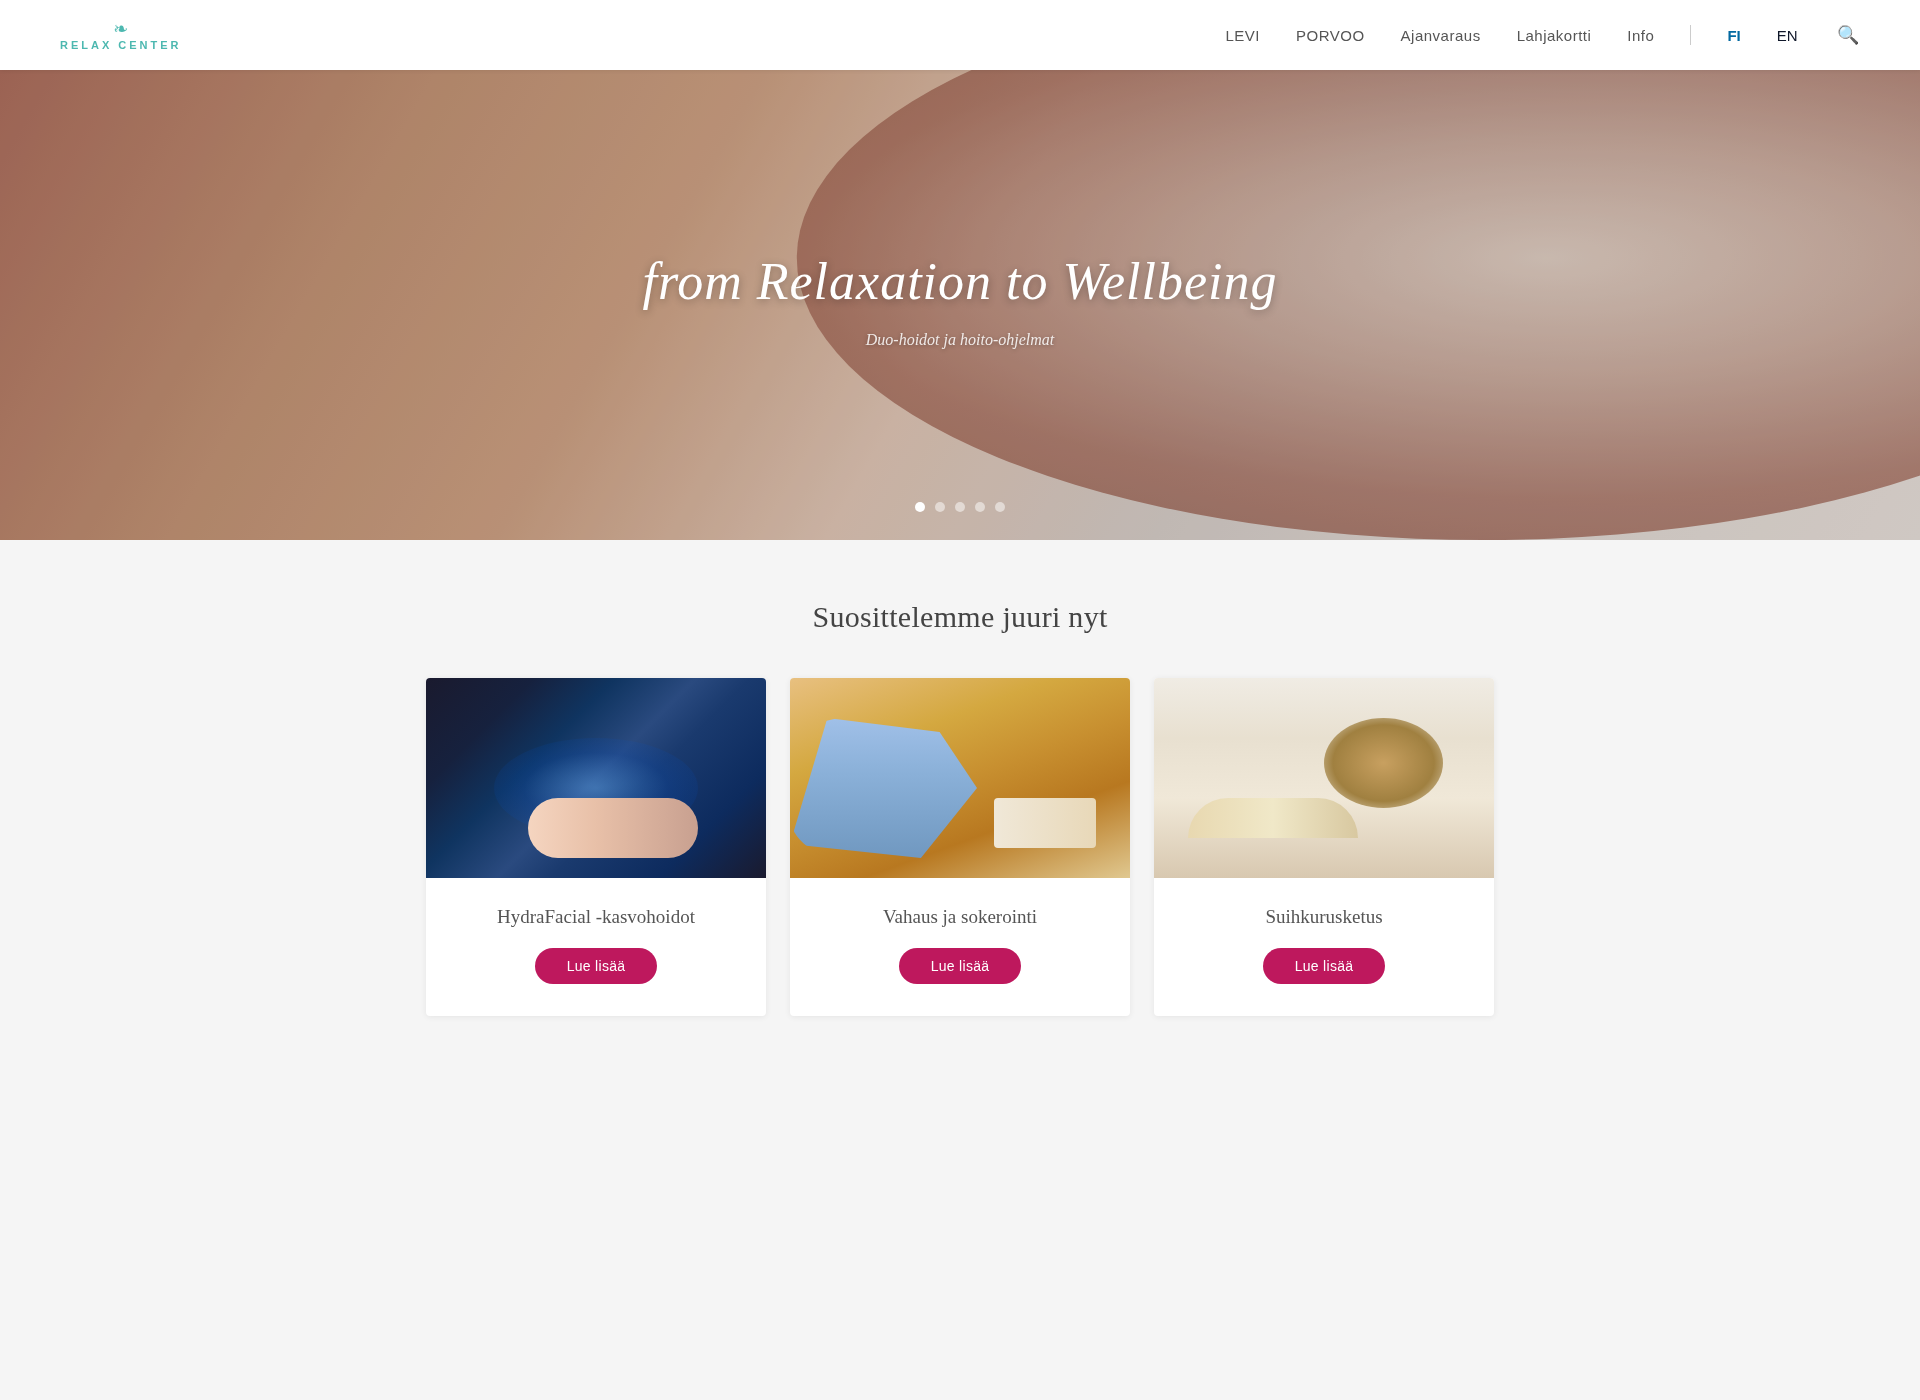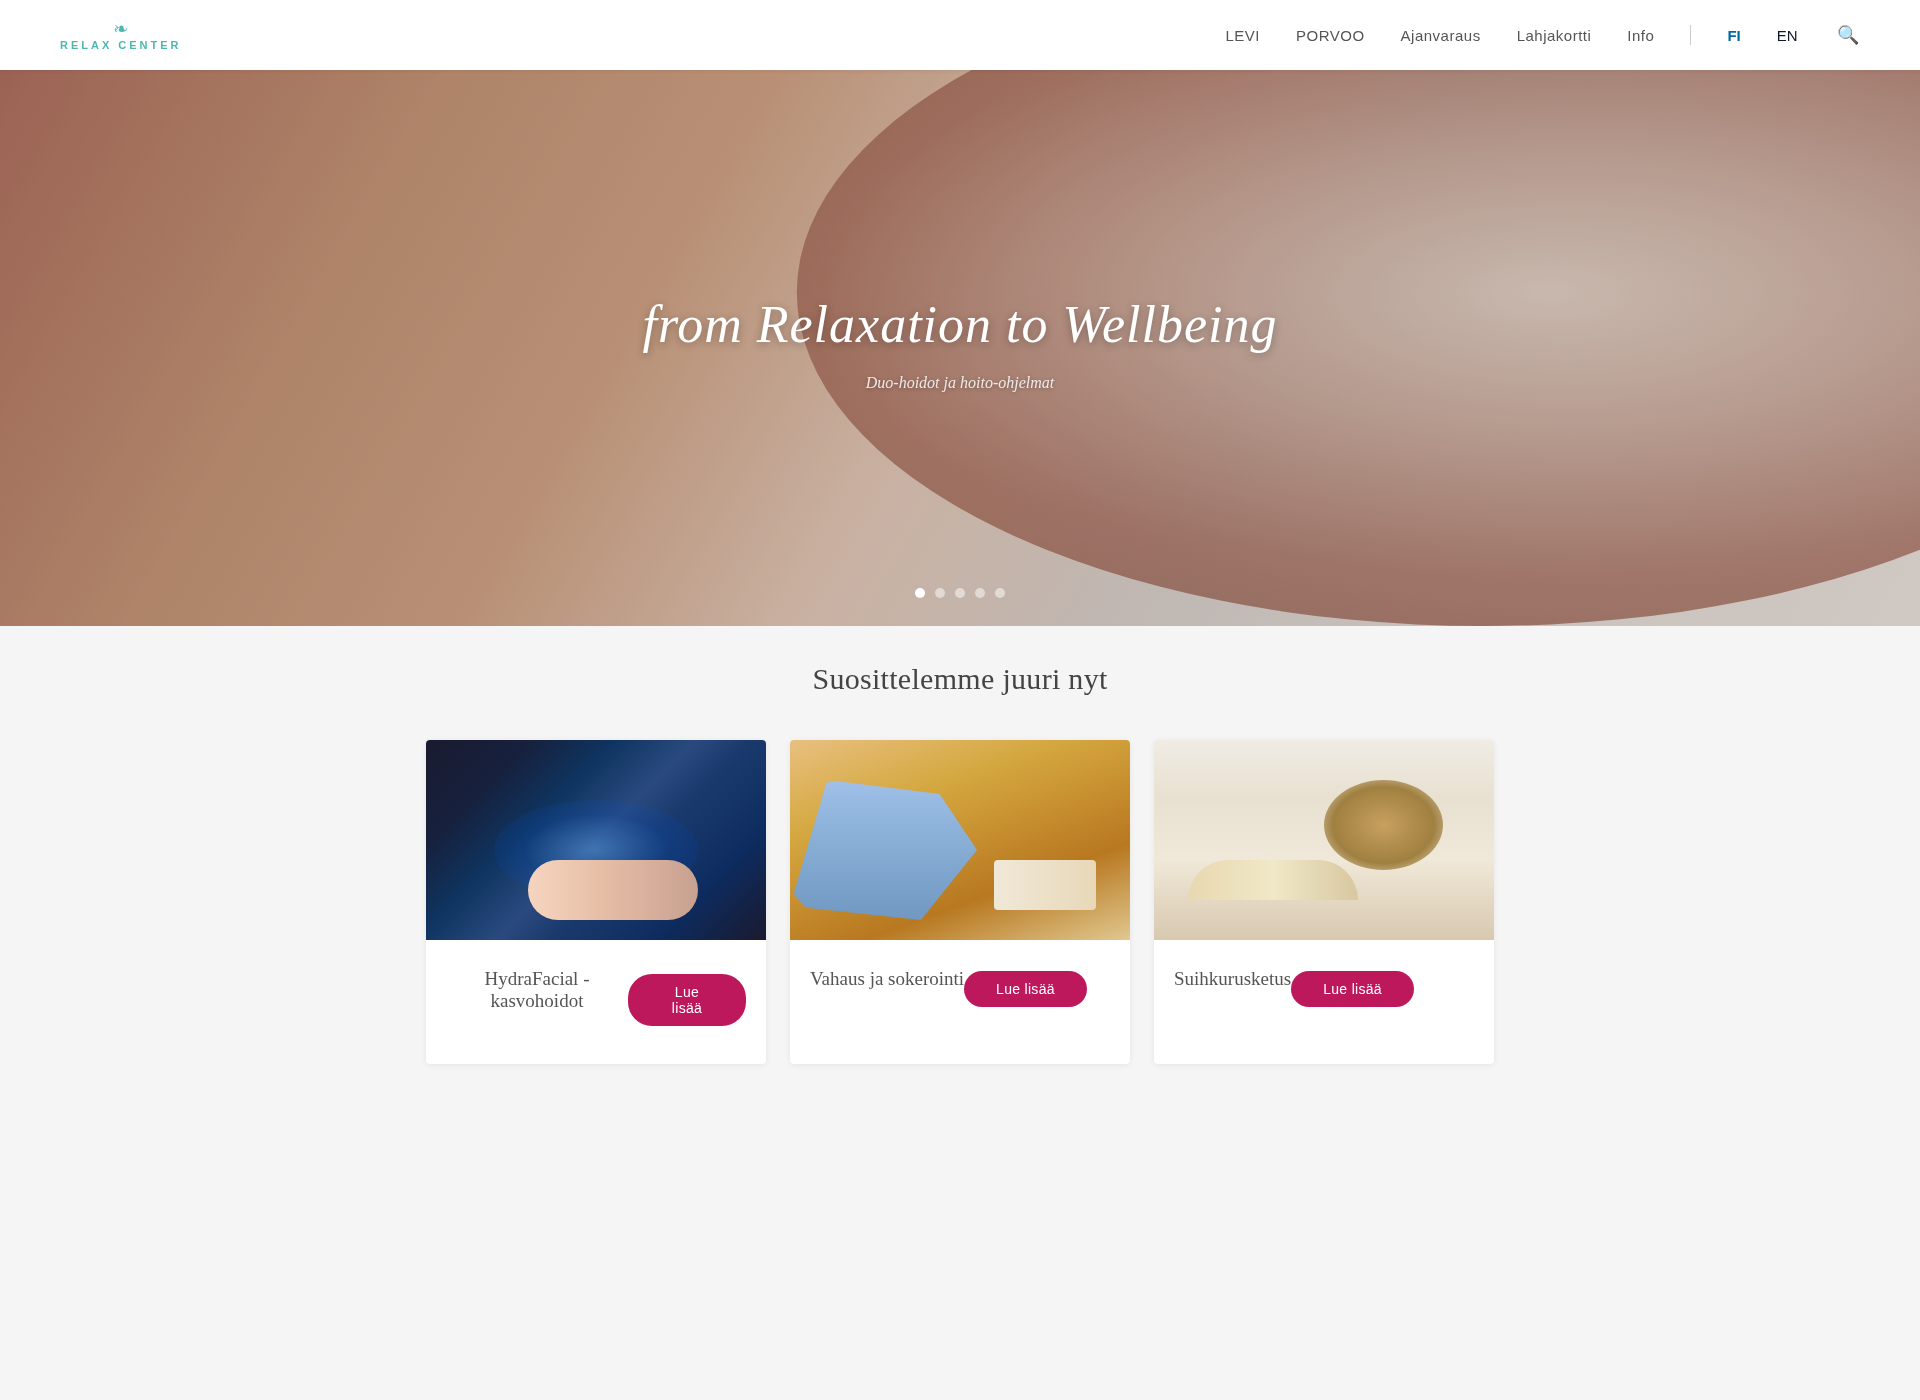--- a/index.html
+++ b/index.html
@@ -72,21 +72,21 @@
       cursor: pointer;
       color: #555;
       font-size: 18px;
       margin-left: 4px;
     }
 
     
     .hero {
       position: relative;
       width: 100%;
-      height: 556px;
+      height: 470px;
       overflow: hidden;
       background: #c8a89a;
     }
     .hero-bg {
       width: 100%;
       height: 100%;
       background: linear-gradient(
         120deg,
         #b07060 0%,
         #c8997a 20%,
@@ -151,21 +151,21 @@
       border-radius: 50%;
       background: rgba(255,255,255,0.5);
     }
     .dot.active {
       background: #fff;
     }
 
     
     .recommendations {
       background: #f5f5f5;
-      padding: 36px 80px 80px;
+      padding: 60px 80px 80px;
       text-align: center;
     }
     .section-title {
       font-size: 30px;
       font-weight: 400;
       color: #444;
       margin-bottom: 44px;
       font-family: Georgia, serif;
       letter-spacing: 0.3px;
     }
@@ -252,21 +252,21 @@
       content: '';
       position: absolute;
       bottom: 20%; left: 10%;
       width: 50%; height: 20%;
       background: linear-gradient(90deg, #e8d8b0 0%, #f0e8c8 50%, #d8c8a0 100%);
       border-radius: 40px 40px 0 0;
     }
     .card-body {
       padding: 28px 20px 32px;
       display: flex;
-      flex-direction: row;
+      flex-direction: column;
       align-items: center;
     }
     .card-title {
       font-family: Georgia, serif;
       font-size: 19px;
       font-weight: 400;
       color: #555;
       margin-bottom: 20px;
     }
     .card-btn {

